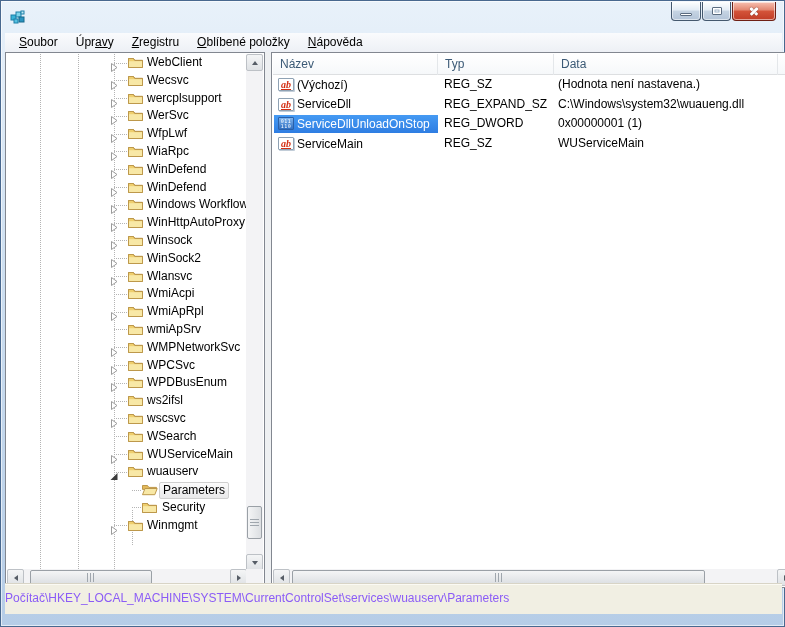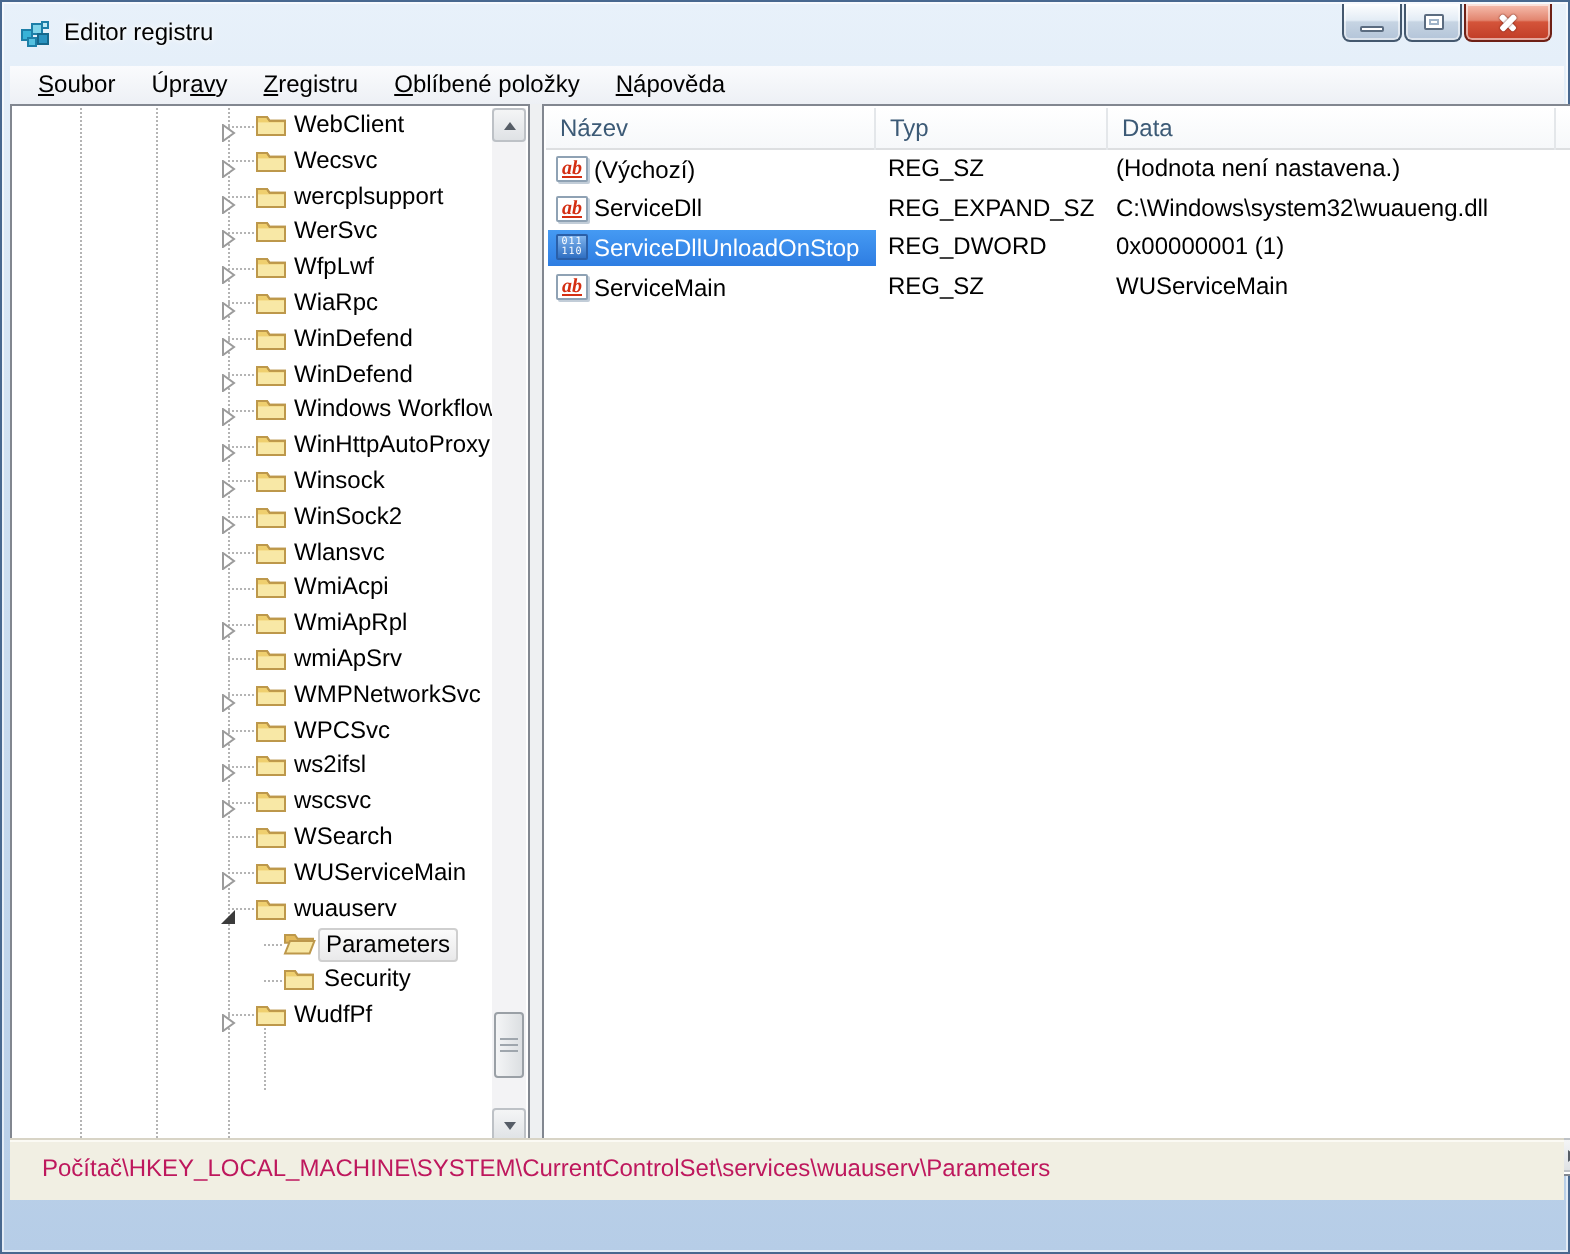--- a/index.html
+++ b/index.html
@@ -109,40 +109,39 @@
   .cdata { position:absolute; left:285px; line-height:19.6px; }
   .vicon { flex:0 0 auto; display:inline-flex; width:16px; height:13px; border-radius:1px;
     align-items:center; justify-content:center; }
   .vicon.sz { background:#fff; border:1px solid #8fa2b4; box-shadow:1px 1px 0 #c2cdd8;
     color:#d42e12; font:bold italic 10px/11px "Liberation Serif", serif;text-decoration:underline; }
   .vicon.dw { flex-direction:column; background:linear-gradient(180deg,#7db2ec,#2f6fc2);
     border:1px solid #2a5fa8; color:#fff; font-family:"DejaVu Sans Mono", monospace;
     font-size:5px; line-height:5px; letter-spacing:0.5px; }
 
   
-  .statusbar { position:absolute; left:4px; bottom:26px; width:777px; height:31px;
+  .statusbar { position:absolute; left:4px; bottom:12px; width:777px; height:31px;
     background:#f1efe3; border-top:1px solid #d8d4c6; box-shadow: inset 0 1px 0 #fbfaf4;
-    font-size:12px; color:#be185d; line-height:29px; padding-left:16px; white-space:nowrap; overflow:hidden; }
+    font-size:12px; color:#8b5cf6; line-height:29px; padding-left:0; white-space:nowrap; overflow:hidden; }
 </style>
 </head>
 <body>
 
 <div class="window">
 
   <div class="titlebar">
     <span class="app-icon">
       <svg width="16" height="16" viewBox="0 0 16 16">
         <rect x="1" y="6" width="5" height="5" fill="#39b3d7" stroke="#1d7fa8"></rect>
         <rect x="6" y="3" width="5" height="5" fill="#7fd4ea" stroke="#1d7fa8"></rect>
         <rect x="9" y="8" width="5" height="5" fill="#2a93c0" stroke="#16688c"></rect>
         <rect x="4" y="10" width="4" height="4" fill="#55c1e0" stroke="#1d7fa8"></rect>
         <rect x="11" y="2" width="3" height="3" fill="#bfeaf5" stroke="#1d7fa8"></rect>
       </svg>
     </span>
-    <span class="title-text">Editor registru</span>
     <div class="winbtns">
       <div class="wbtn wbtn-min">
           <span class="g-min"></span>
         </div>
       <div class="wbtn wbtn-res">
           <span class="g-res"></span>
         </div>
       <div class="wbtn wbtn-close">
           <span class="g-x">
             <i></i>
@@ -382,20 +381,32 @@
             <div class="trow lvl1">
               <i class="stub"></i>
               <span class="expander"><svg width="9" height="9" viewBox="0 0 9 9">
                   <polygon points="1.5,0.5 7,4.5 1.5,8.5" fill="#ffffff" stroke="#9b9b9b"></polygon>
                 </svg></span>
               <span class="folder"><svg width="17" height="14" viewBox="0 0 17 14">
                   <path d="M1.5 3.5 h5 l1.3 1.9 h7.7 v7.1 h-14 z" fill="#efcf6e" stroke="#bd984b"></path>
                   <path d="M1.5 6.2 h14 v6.3 h-14 z" fill="#f8e8a6"></path>
                   <path d="M1.5 3.5 h5 l1.3 1.9 h7.7 v7.1 h-14 z" fill="none" stroke="#bd984b"></path>
                 </svg></span>
+              <span class="tlabel">WPDBusEnum</span>
+            </div>
+            <div class="trow lvl1">
+              <i class="stub"></i>
+              <span class="expander"><svg width="9" height="9" viewBox="0 0 9 9">
+                  <polygon points="1.5,0.5 7,4.5 1.5,8.5" fill="#ffffff" stroke="#9b9b9b"></polygon>
+                </svg></span>
+              <span class="folder"><svg width="17" height="14" viewBox="0 0 17 14">
+                  <path d="M1.5 3.5 h5 l1.3 1.9 h7.7 v7.1 h-14 z" fill="#efcf6e" stroke="#bd984b"></path>
+                  <path d="M1.5 6.2 h14 v6.3 h-14 z" fill="#f8e8a6"></path>
+                  <path d="M1.5 3.5 h5 l1.3 1.9 h7.7 v7.1 h-14 z" fill="none" stroke="#bd984b"></path>
+                </svg></span>
               <span class="tlabel">ws2ifsl</span>
             </div>
             <div class="trow lvl1">
               <i class="stub"></i>
               <span class="expander"><svg width="9" height="9" viewBox="0 0 9 9">
                   <polygon points="1.5,0.5 7,4.5 1.5,8.5" fill="#ffffff" stroke="#9b9b9b"></polygon>
                 </svg></span>
               <span class="folder"><svg width="17" height="14" viewBox="0 0 17 14">
                   <path d="M1.5 3.5 h5 l1.3 1.9 h7.7 v7.1 h-14 z" fill="#efcf6e" stroke="#bd984b"></path>
                   <path d="M1.5 6.2 h14 v6.3 h-14 z" fill="#f8e8a6"></path>
@@ -456,21 +467,21 @@
             <div class="trow lvl1">
               <i class="stub"></i>
               <span class="expander"><svg width="9" height="9" viewBox="0 0 9 9">
                   <polygon points="1.5,0.5 7,4.5 1.5,8.5" fill="#ffffff" stroke="#9b9b9b"></polygon>
                 </svg></span>
               <span class="folder"><svg width="17" height="14" viewBox="0 0 17 14">
                   <path d="M1.5 3.5 h5 l1.3 1.9 h7.7 v7.1 h-14 z" fill="#efcf6e" stroke="#bd984b"></path>
                   <path d="M1.5 6.2 h14 v6.3 h-14 z" fill="#f8e8a6"></path>
                   <path d="M1.5 3.5 h5 l1.3 1.9 h7.7 v7.1 h-14 z" fill="none" stroke="#bd984b"></path>
                 </svg></span>
-              <span class="tlabel">WudfPf</span>
+              <span class="tlabel">Winmgmt</span>
             </div>
             <div class="trow lvl1"></div>
           </div>
       </div>
       <div class="tree-vscroll sb-track">
         <div class="sbtn up">
             <i class="tri tri-up"></i>
           </div>
         <div class="thumb-v" style="top:452px;height:33px;">
             <i class="grip-v"></i>

